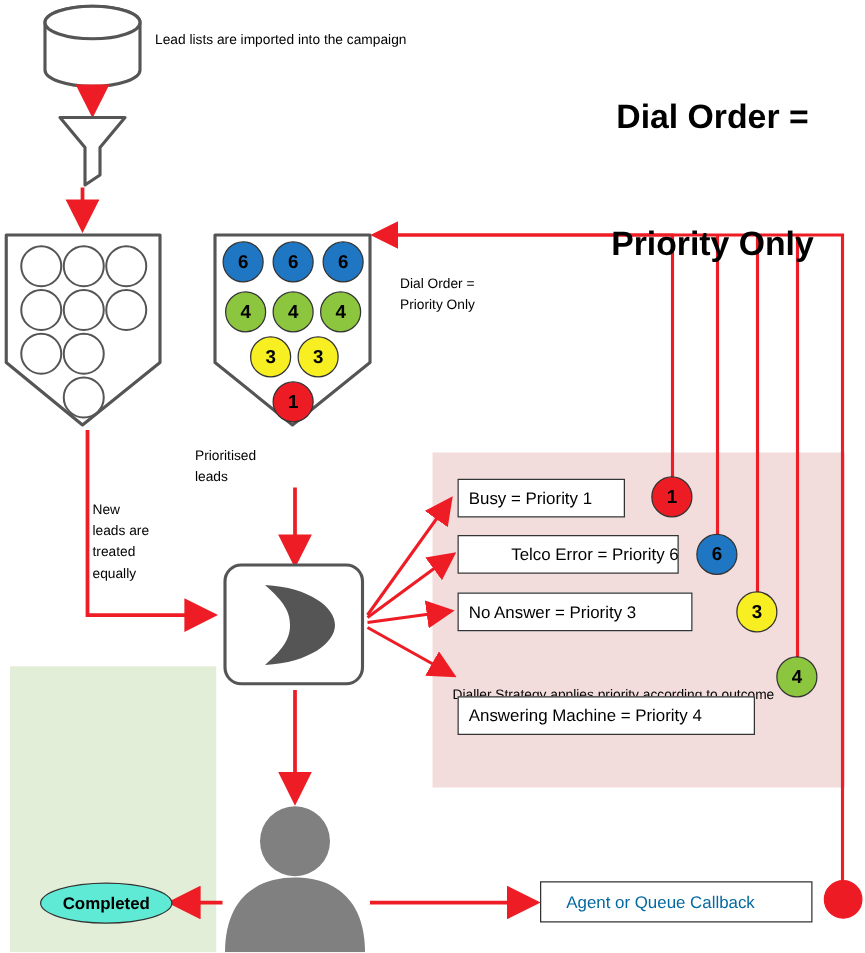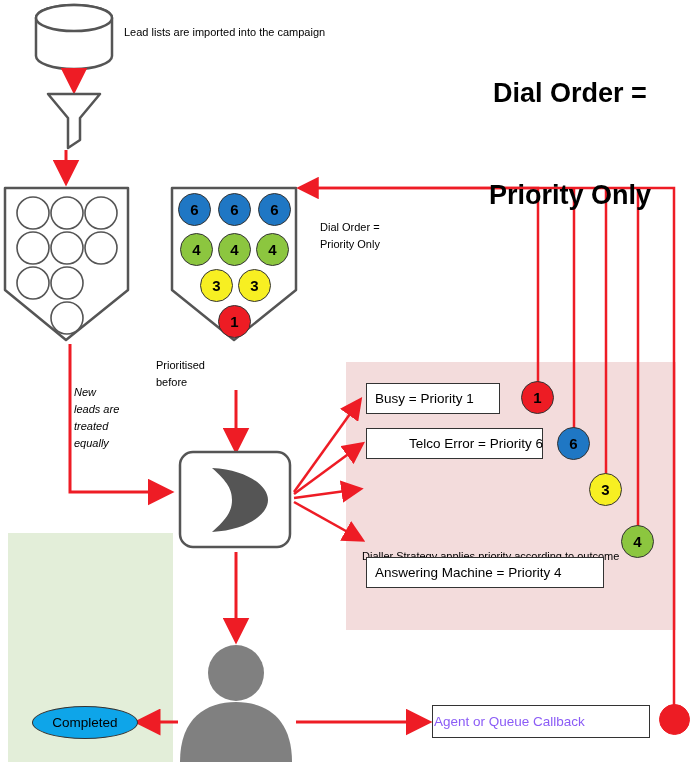--- a/index.html
+++ b/index.html
@@ -72,38 +72,39 @@
   .panel-pink {
     position: absolute;
     background: #f3dcdc;
     box-sizing: border-box;
   }
   .oval {
     position: absolute;
     box-sizing: border-box;
     border: 1.5px solid #333333;
     border-radius: 50% / 50%;
-    background: #0ea5e9;
+    background: #5eead4;
     display: flex;
     align-items: center;
     justify-content: center;
     font-size: 13.5px;
     color: #000;
     white-space: pre;
+    font-weight: bold;
   }
   .callback-box {
     position: absolute;
     box-sizing: border-box;
     border: 1.5px solid #333333;
     background: #ffffff;
     display: flex;
     align-items: center;
-    padding-left: 1px;
+    padding-left: 20px;
     font-size: 13.5px;
-    color: #8b5cf6;
+    color: #0369a1;
     white-space: pre;
   }
 </style>
 </head>
 <body>
 
 <div id="canvas">
 
   <div class="panel-pink" style="left:346px; top:362px; width:330px; height:268px;"></div>
   <div class="note-green" style="left:8px; top:533px; width:165px; height:229px;"></div>
@@ -183,42 +184,43 @@
 
   <div class="title" style="left:450px; top:8px; width:240px;">
     <div>Dial Order =</div>
     <div>Priority Only</div>
   </div>
 
   <div class="txt" style="left:124px; top:24px; width:230px;">Lead lists are imported into the campaign</div>
   <div class="txt" style="left:320px; top:219px; width:130px;">Dial Order =
 Priority Only</div>
   <div class="txt" style="left:156px; top:357px; width:110px;">Prioritised
-before</div>
-  <div class="txt" style="left:74px; top:384px; width:90px;font-style:italic;">New
+leads</div>
+  <div class="txt" style="left:74px; top:400px; width:90px;">New
 leads are
 treated
 equally</div>
   <div class="txt" style="left:362px; top:548px; width:290px;">Dialler Strategy applies priority according to outcome</div>
 
   <div class="circle-num" style="left:178px; top:193px; width:33px; height:33px; background:#1f77c4;">6</div>
   <div class="circle-num" style="left:218px; top:193px; width:33px; height:33px; background:#1f77c4;">6</div>
   <div class="circle-num" style="left:258px; top:193px; width:33px; height:33px; background:#1f77c4;">6</div>
 
   <div class="circle-num" style="left:180px; top:233px; width:33px; height:33px; background:#8cc63f;">4</div>
   <div class="circle-num" style="left:218px; top:233px; width:33px; height:33px; background:#8cc63f;">4</div>
   <div class="circle-num" style="left:256px; top:233px; width:33px; height:33px; background:#8cc63f;">4</div>
 
   <div class="circle-num" style="left:200px; top:269px; width:33px; height:33px; background:#f7ef22;">3</div>
   <div class="circle-num" style="left:238px; top:269px; width:33px; height:33px; background:#f7ef22;">3</div>
 
   <div class="circle-num" style="left:218px; top:305px; width:33px; height:33px; background:#ed1c24;">1</div>
 
   <div class="outcome-box" style="left:366px; top:383px; width:134px; height:31px;">Busy = Priority 1</div>
   <div class="outcome-box" style="left:366px; top:428px; width:177px; height:31px;padding-left:42px;">Telco Error = Priority 6</div>
+  <div class="outcome-box" style="left:366px; top:474px; width:188px; height:31px;">No Answer = Priority 3</div>
   <div class="outcome-box" style="left:366px; top:526px; width:238px; height:31px;margin-top:31px;">Answering Machine = Priority 4</div>
 
   <div class="circle-num" style="left:521px; top:381px; width:33px; height:33px; background:#ed1c24;">1</div>
   <div class="circle-num" style="left:557px; top:427px; width:33px; height:33px; background:#1f77c4;">6</div>
   <div class="circle-num" style="left:589px; top:473px; width:33px; height:33px; background:#f7ef22;">3</div>
   <div class="circle-num" style="left:621px; top:525px; width:33px; height:33px; background:#8cc63f;">4</div>
 
   <div class="circle-num" style="left:659px; top:704px; width:31px; height:31px; background:#ed1c24; border-color:#ed1c24;"></div>
 
   <div class="oval" style="left:32px; top:706px; width:106px; height:33px;">Completed</div>

